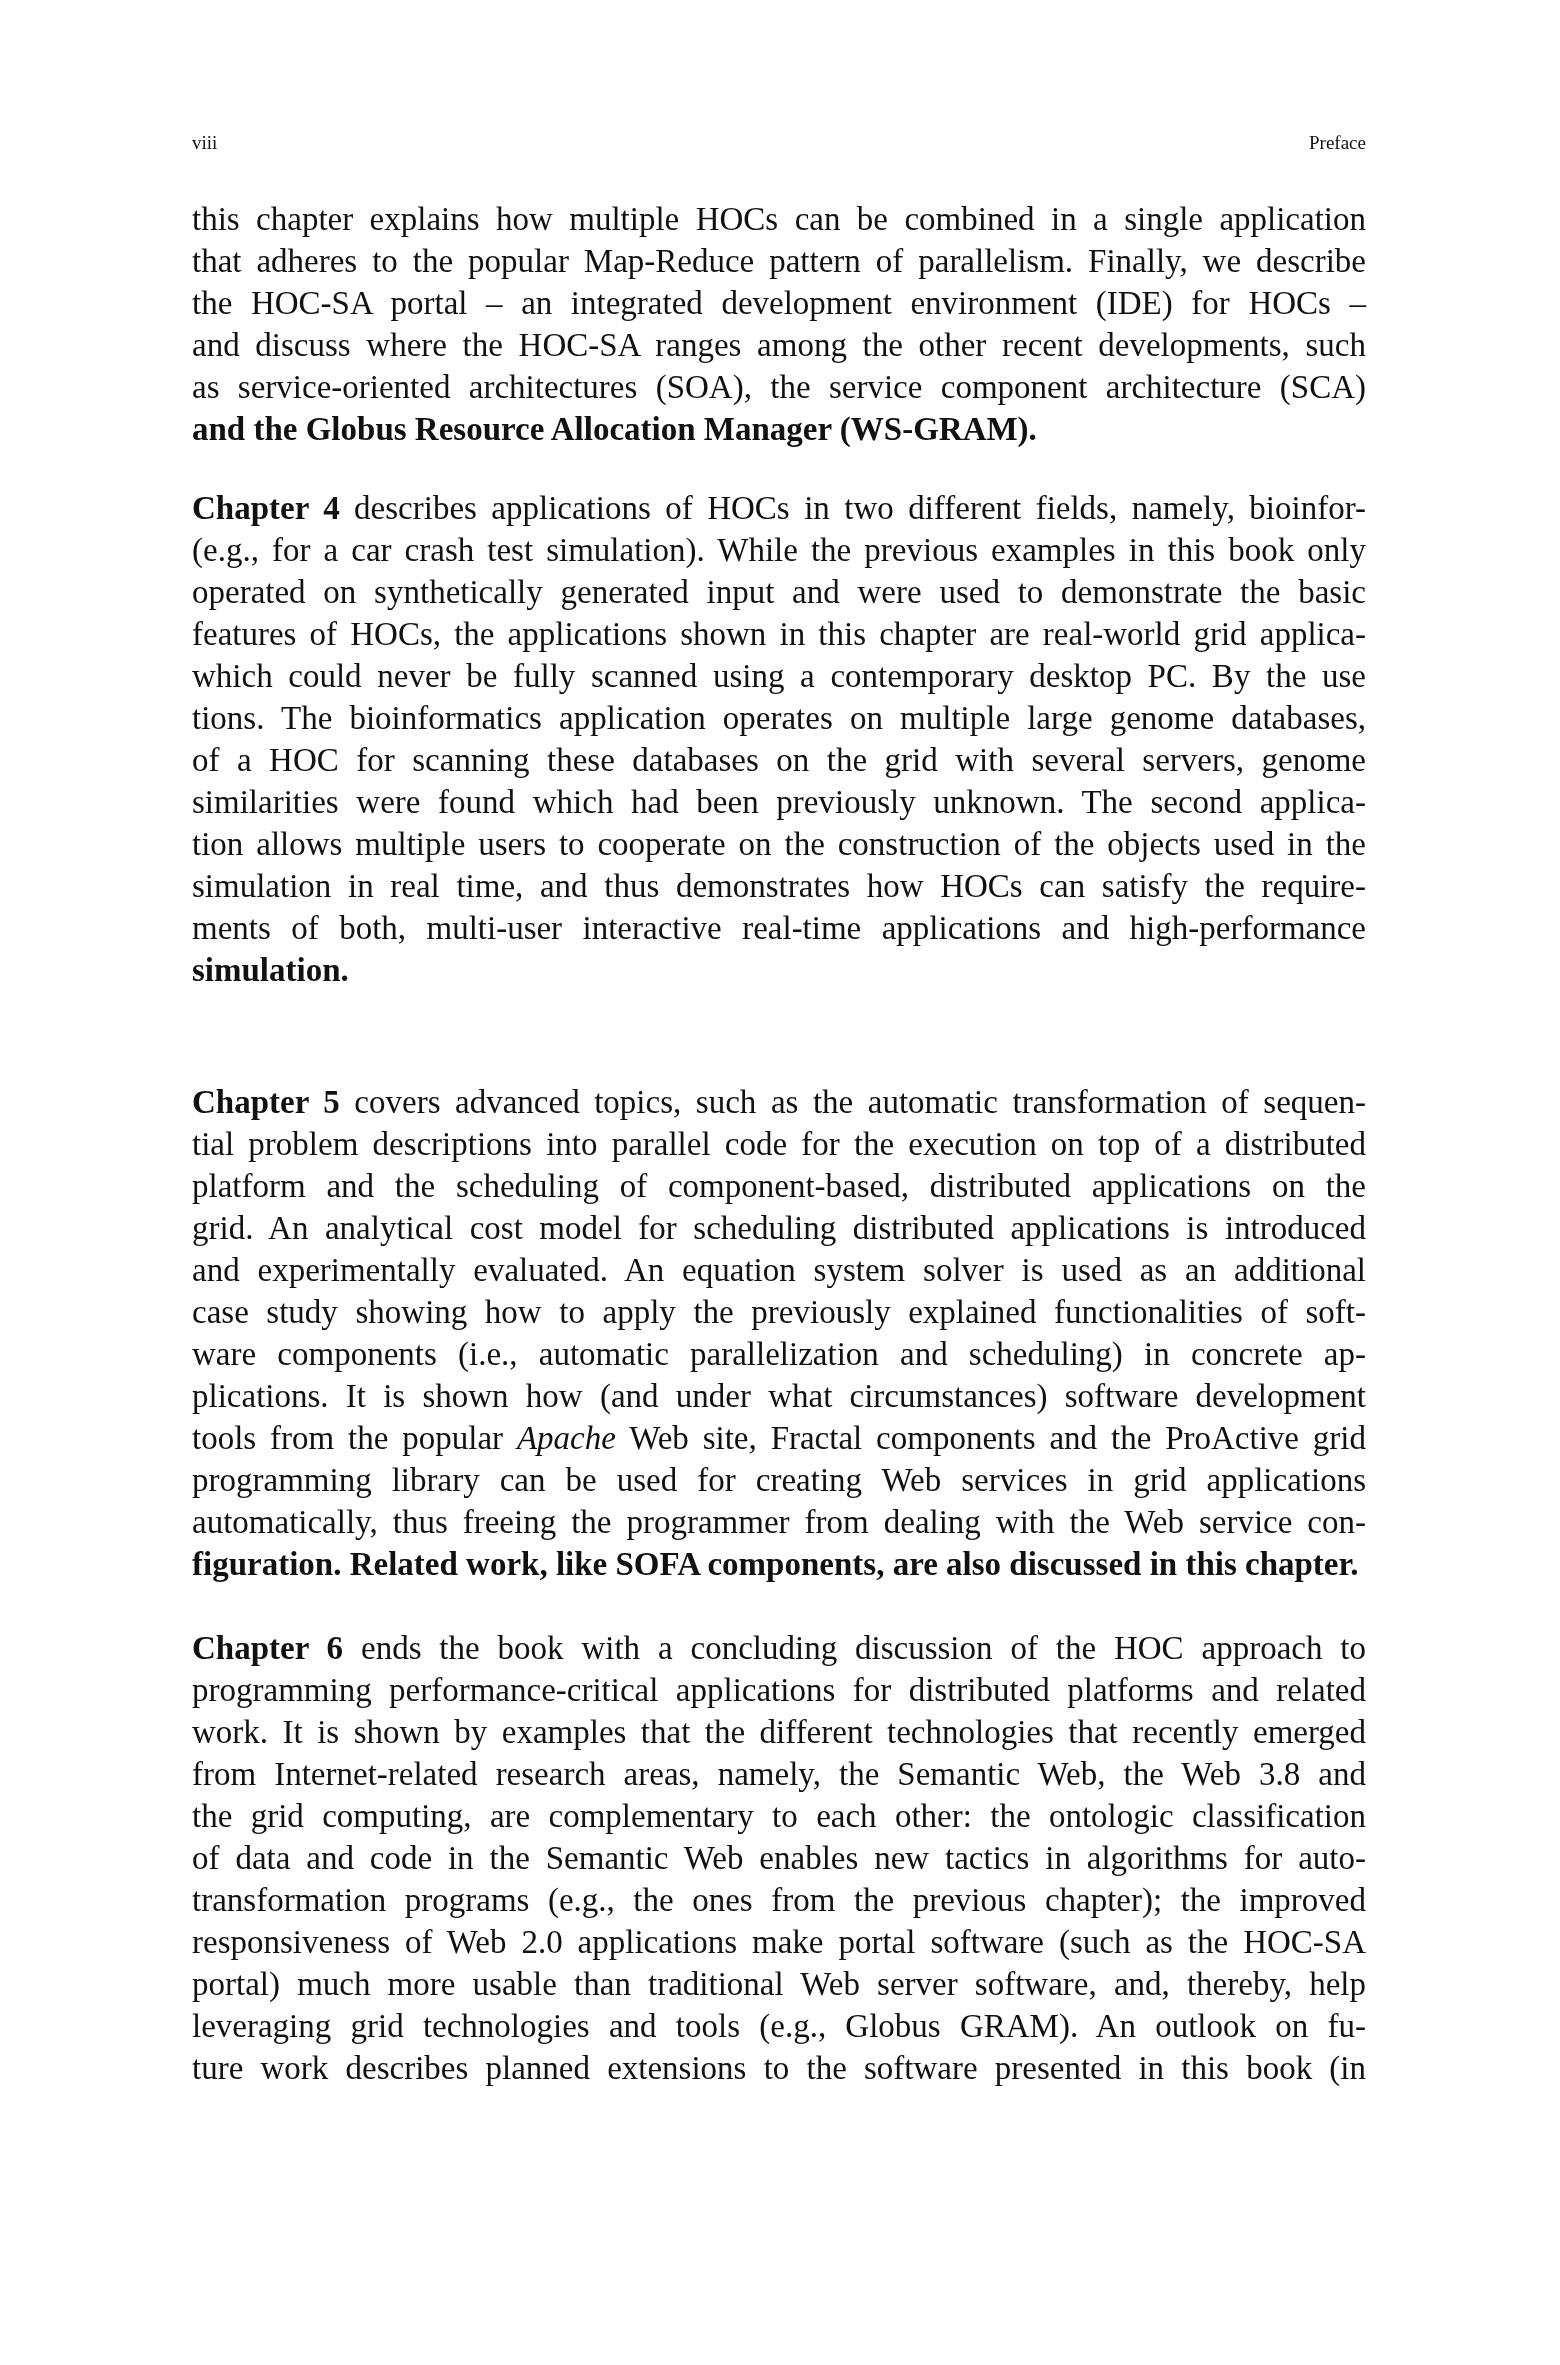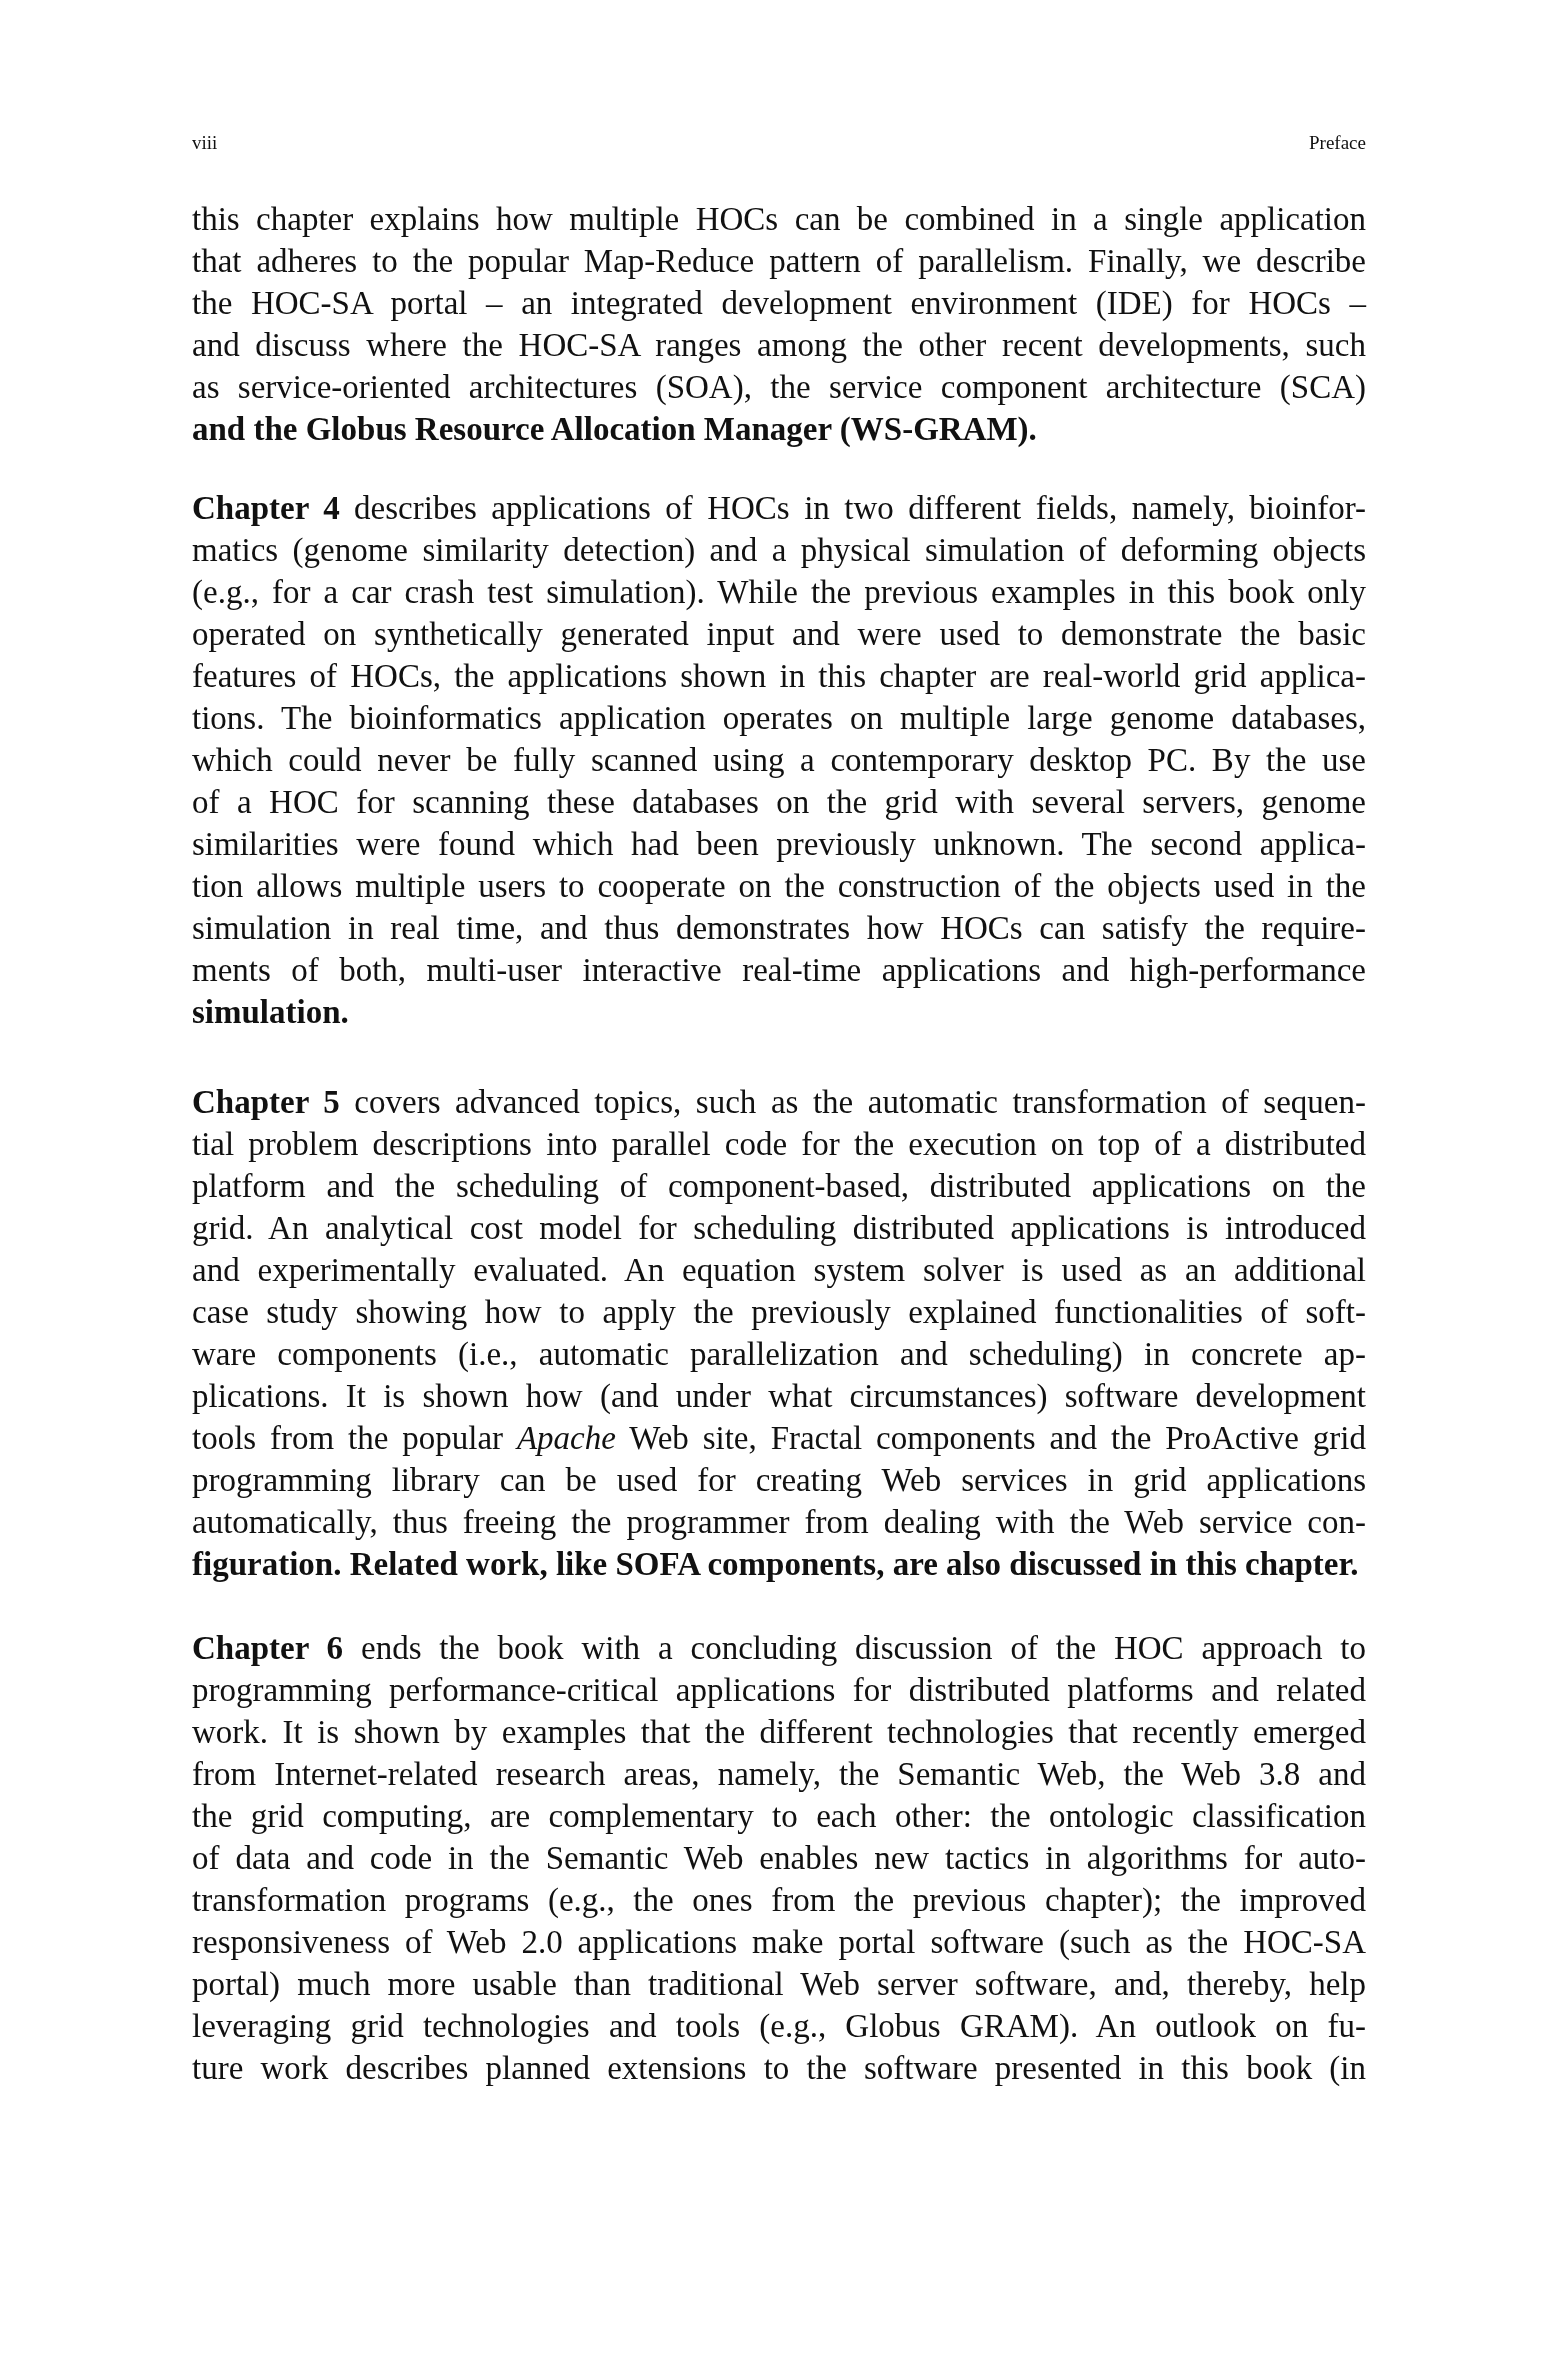--- a/index.html
+++ b/index.html
@@ -68,26 +68,25 @@
 <div class="paragraph" style="top: 198px;">
     <span class="line"><span>this chapter explains how multiple HOCs can be combined in a single application</span></span>
     <span class="line"><span>that adheres to the popular Map-Reduce pattern of parallelism. Finally, we describe</span></span>
     <span class="line"><span>the HOC-SA portal – an integrated development environment (IDE) for HOCs –</span></span>
     <span class="line"><span>and discuss where the HOC-SA ranges among the other recent developments, such</span></span>
     <span class="line"><span>as service-oriented architectures (SOA), the service component architecture (SCA)</span></span>
     <span class="line last"><span>and the Globus Resource Allocation Manager (WS-GRAM).</span></span>
   </div>
 <div class="paragraph" style="top: 487px;">
     <span class="line"><span class="seg-bold">Chapter 4</span><span> describes applications of HOCs in two different fields, namely, bioinfor-</span></span>
-    <span class="line"><span>matics (genome similarity detection) and a physical simulation of deforming objects</span></span>
     <span class="line"><span>(e.g., for a car crash test simulation). While the previous examples in this book only</span></span>
     <span class="line"><span>operated on synthetically generated input and were used to demonstrate the basic</span></span>
     <span class="line"><span>features of HOCs, the applications shown in this chapter are real-world grid applica-</span></span>
+    <span class="line"><span>which could never be fully scanned using a contemporary desktop PC. By the use</span></span>
     <span class="line"><span>tions. The bioinformatics application operates on multiple large genome databases,</span></span>
-    <span class="line"><span>which could never be fully scanned using a contemporary desktop PC. By the use</span></span>
     <span class="line"><span>of a HOC for scanning these databases on the grid with several servers, genome</span></span>
     <span class="line"><span>similarities were found which had been previously unknown. The second applica-</span></span>
     <span class="line"><span>tion allows multiple users to cooperate on the construction of the objects used in the</span></span>
     <span class="line"><span>simulation in real time, and thus demonstrates how HOCs can satisfy the require-</span></span>
     <span class="line"><span>ments of both, multi-user interactive real-time applications and high-performance</span></span>
     <span class="line last"><span>simulation.</span></span>
   </div>
 <div class="paragraph" style="top: 1081px;">
     <span class="line"><span class="seg-bold">Chapter 5</span><span> covers advanced topics, such as the automatic transformation of sequen-</span></span>
     <span class="line"><span>tial problem descriptions into parallel code for the execution on top of a distributed</span></span>

